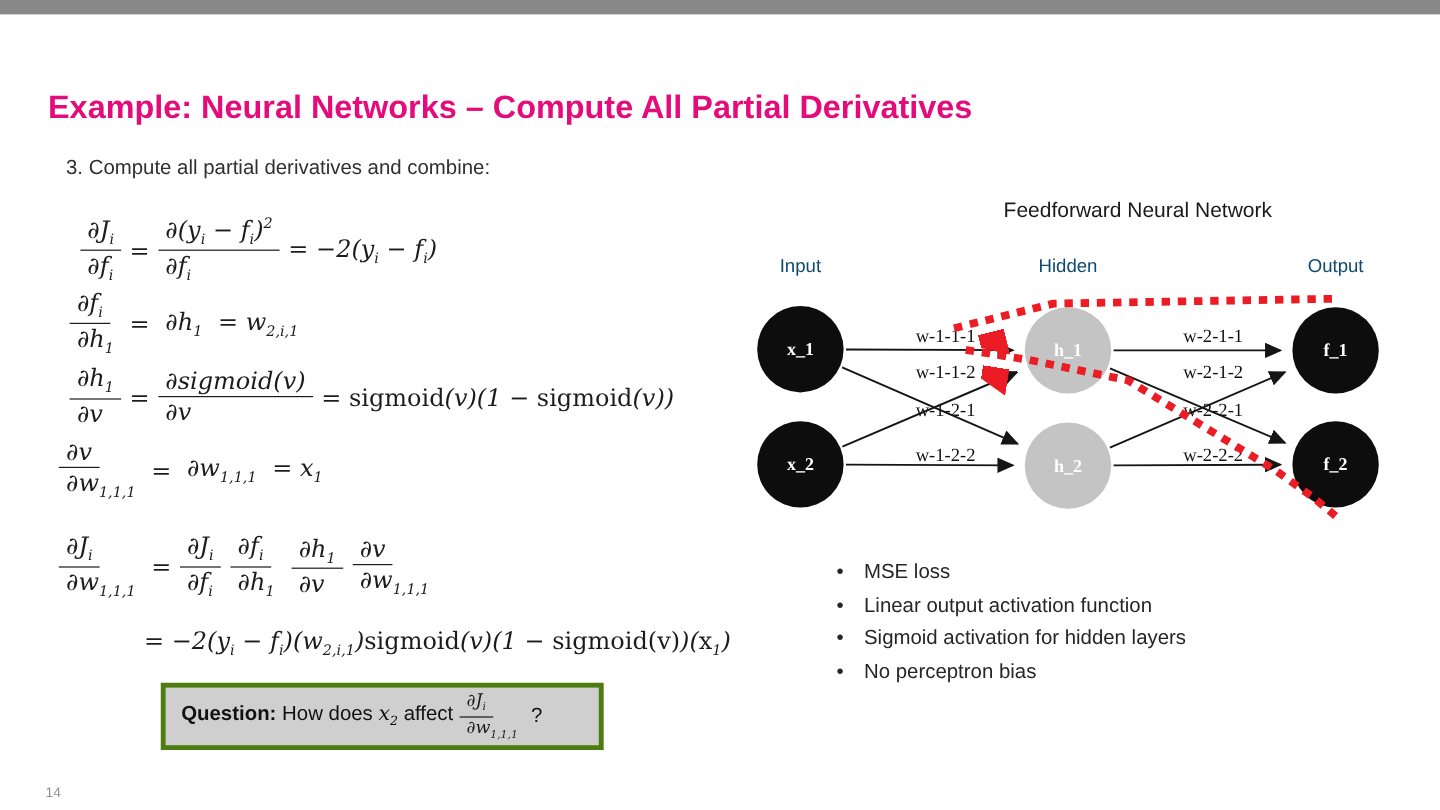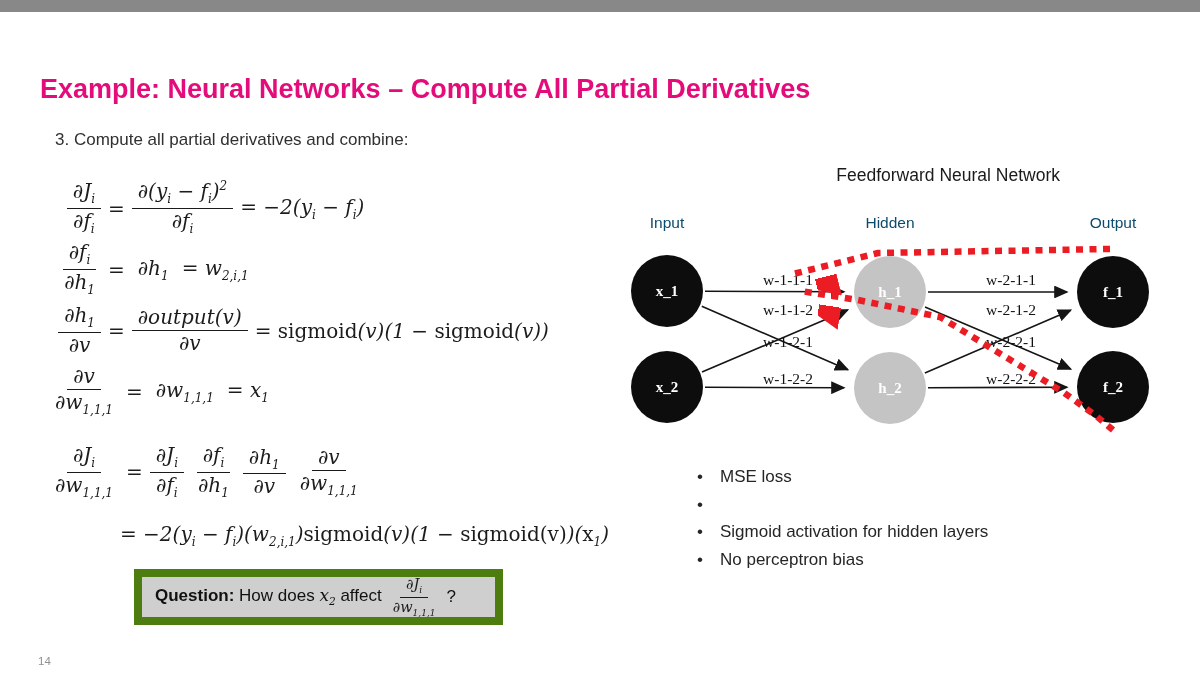--- a/index.html
+++ b/index.html
@@ -5,32 +5,32 @@
   html,body{margin:0;padding:0;background:#888;}
   .slide{position:relative;width:1200px;height:675px;background:#ffffff;overflow:hidden;
          font-family:"Liberation Sans",sans-serif;margin:12px auto;}
   .title{position:absolute;left:40px;top:44px;font-size:27px;font-weight:bold;letter-spacing:0;}
   .step{position:absolute;left:55px;top:118px;font-size:17px;color:#303030;}
   
   .math{font-family:"DejaVu Serif","Liberation Serif",serif;font-style:italic;font-size:20px;color:#1c1c1c;}
   .math sub,.math sup{font-size:60%;}
   .rm{font-style:normal;}
   .mi{font-family:"DejaVu Serif","Liberation Serif",serif;font-style:italic;}
-  .frac{display:inline-flex;flex-direction:column;align-items:center;margin:0 4px;}
+  .frac{display:inline-flex;flex-direction:column;align-items:flex-start;margin:0 4px;}
   .frac .fnum{padding:0 6px 1px;border-bottom:1.5px solid #1a1a1a;line-height:1.15;text-align:center;}
   .frac .fden{padding:1px 6px 0;line-height:1.15;text-align:center;}
   .eq-row{display:flex;align-items:center;min-height:61px;}
   .eq-row .txt{margin:0 3px;line-height:1.2;white-space:nowrap;}
   .lhs{display:inline-flex;justify-content:flex-end;min-width:60px;}
   #equations{position:absolute;left:45px;top:166px;}
   #combined{position:absolute;left:45px;top:428px;}
   #combined .eq-row{min-height:64px;}
   
   .question{position:absolute;left:134px;top:557px;width:369px;height:56px;box-sizing:border-box;
-            background:#cfcfcf;border:8px solid #4d7c0f;display:flex;align-items:center;padding:2px 10px;}
+            background:#cfcfcf;border:4px solid #4d7c0f;display:flex;align-items:center;padding:2px 10px;}
   .question .txt{font-family:"Liberation Sans",sans-serif;font-style:normal;font-size:17px;color:#111;white-space:nowrap;}
   .question .frac{font-family:"DejaVu Serif","Liberation Serif",serif;font-style:italic;font-size:14.5px;color:#1c1c1c;margin:0 2px;}
   .question sub{font-size:62%;}
   
   .nn-title{position:absolute;left:700px;top:153px;width:360px;text-align:right;font-size:17.5px;color:#1a1a1a;}
   .layer-label{position:absolute;top:202px;width:100px;text-align:center;font-size:15.5px;color:#0c4a6e;}
   #lab-input{left:617px;} #lab-hidden{left:840px;} #lab-output{left:1063px;}
   #network-svg{position:absolute;left:615px;top:222px;}
   .edge-label{font-family:"Liberation Serif",serif;font-size:15.5px;fill:#111;text-anchor:middle;font-style:normal;}
   .node-label{font-family:"Liberation Serif",serif;font-size:15px;font-weight:bold;fill:#ffffff;text-anchor:middle;}
@@ -80,21 +80,21 @@
       </div>
       <div class="eq-row">
         <span class="lhs">
           <span class="frac">
             <span class="fnum">∂h<sub>1</sub></span>
             <span class="fden">∂v</span>
           </span>
         </span>
         <span class="txt">=</span>
         <span class="frac">
-          <span class="fnum">∂output(v)</span>
+          <span class="fnum">∂sigmoid(v)</span>
           <span class="fden">∂v</span>
         </span>
         <span class="txt">= <span class="rm">sigmoid</span>(v)(1 − <span class="rm">sigmoid</span>(v))</span>
       </div>
       <div class="eq-row">
         <span class="lhs">
           <span class="frac">
             <span class="fnum">∂v</span>
             <span class="fden">∂w<sub>1,1,1</sub></span>
           </span>
@@ -195,20 +195,21 @@
       <polyline points="498,196 480,181 448,158 325,83 243,66 186,57" fill="none" stroke="#ec1c24" stroke-width="6.5" stroke-dasharray="7 6.5" stroke-linejoin="round" marker-end="url(#arrow-red)"></polyline>
     </svg>
 
   <div id="bullet-list">
       <div class="bullet-row">
         <span class="dot">•</span>
         <span>MSE loss</span>
       </div>
       <div class="bullet-row">
         <span class="dot">•</span>
+        <span>Linear output activation function</span>
       </div>
       <div class="bullet-row">
         <span class="dot">•</span>
         <span>Sigmoid activation for hidden layers</span>
       </div>
       <div class="bullet-row">
         <span class="dot">•</span>
         <span>No perceptron bias</span>
       </div>
     </div>

